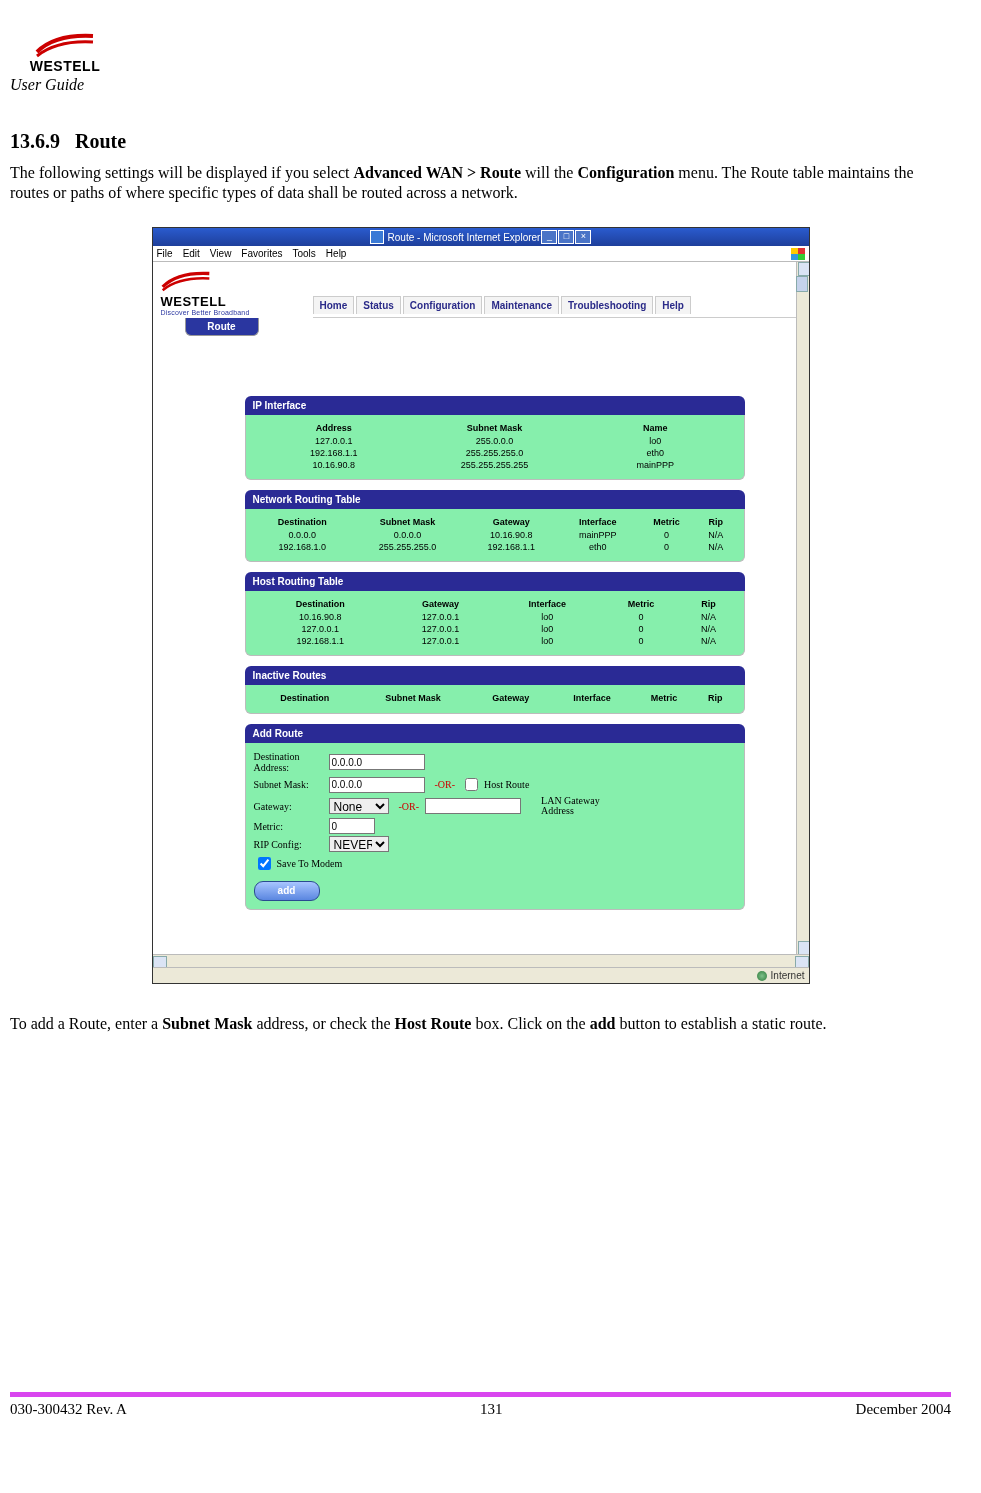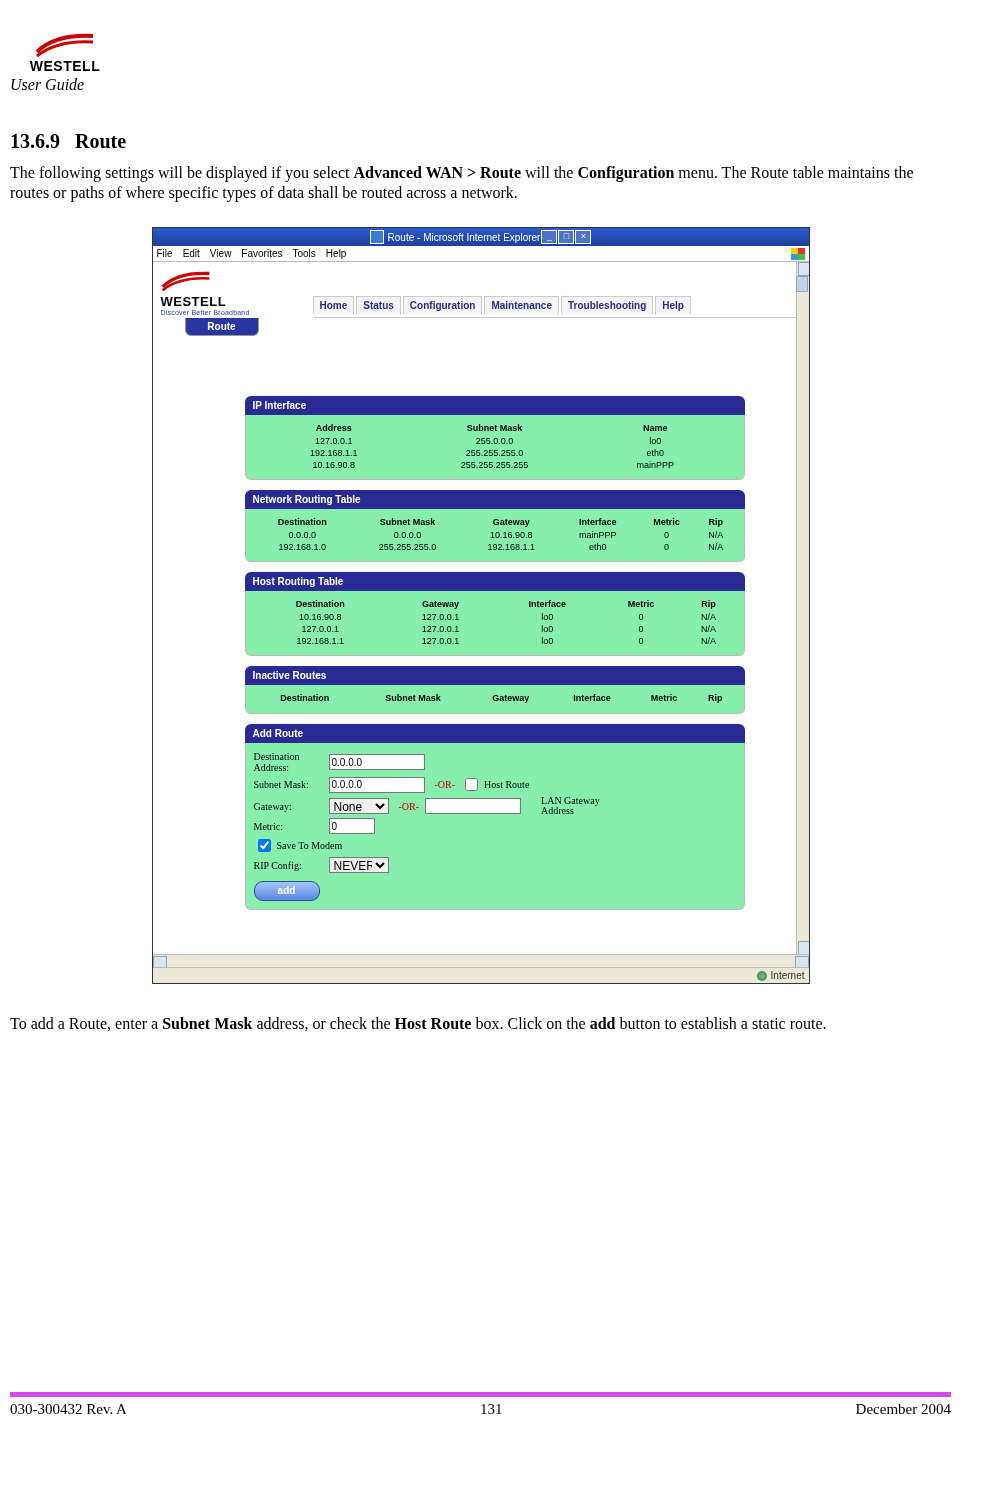--- a/index.html
+++ b/index.html
@@ -344,26 +344,26 @@
               <select style="width:60px"><option>None</option></select>
               <span class="or">-OR-</span>
               <input type="text" style="width: 90px;">
               <div class="lan">LAN Gateway Address</div>
             </div>
             <div class="form-row">
               <div class="lab">Metric:</div>
               <input type="text" style="width: 40px;" value="0">
             </div>
             <div class="form-row">
+              <div class="lab">RIP Config:</div>
+              <select style="width:60px"><option>NEVER</option></select>
+            </div>
+            <div class="form-row">
               <input type="checkbox" checked="" style="">
               <span style="margin-left:3px">Save To Modem</span>
-            </div>
-            <div class="form-row">
-              <div class="lab">RIP Config:</div>
-              <select style="width:60px"><option>NEVER</option></select>
             </div>
             <div class="addbtn">add</div>
           </div>
 
         </div>
       </div>
       <div class="vscroll">
           <div class="thumb"></div>
         </div>
       <div class="hscroll"></div>

